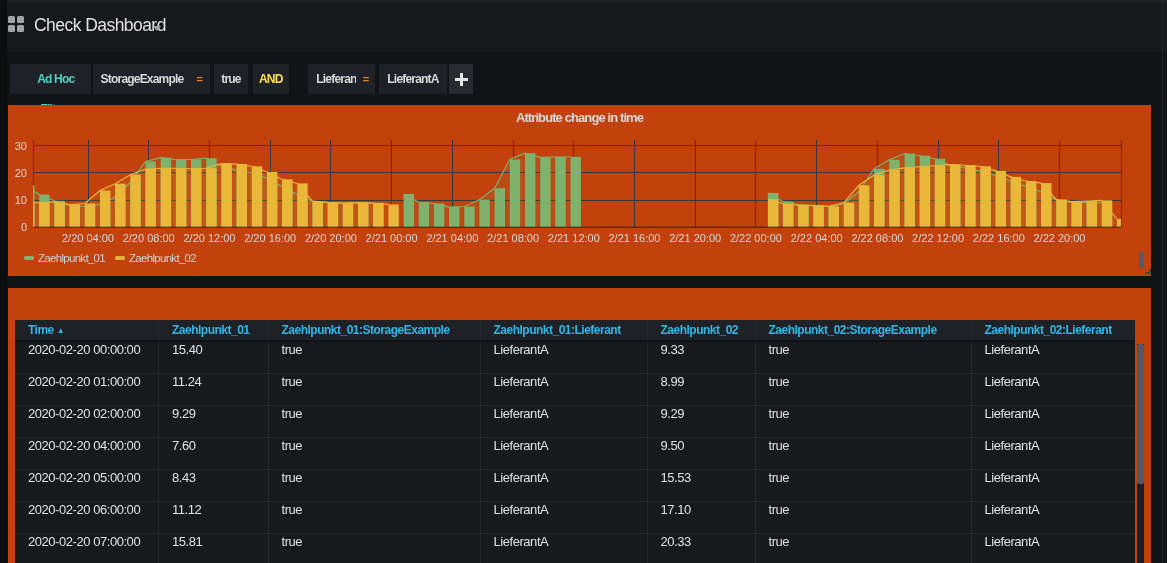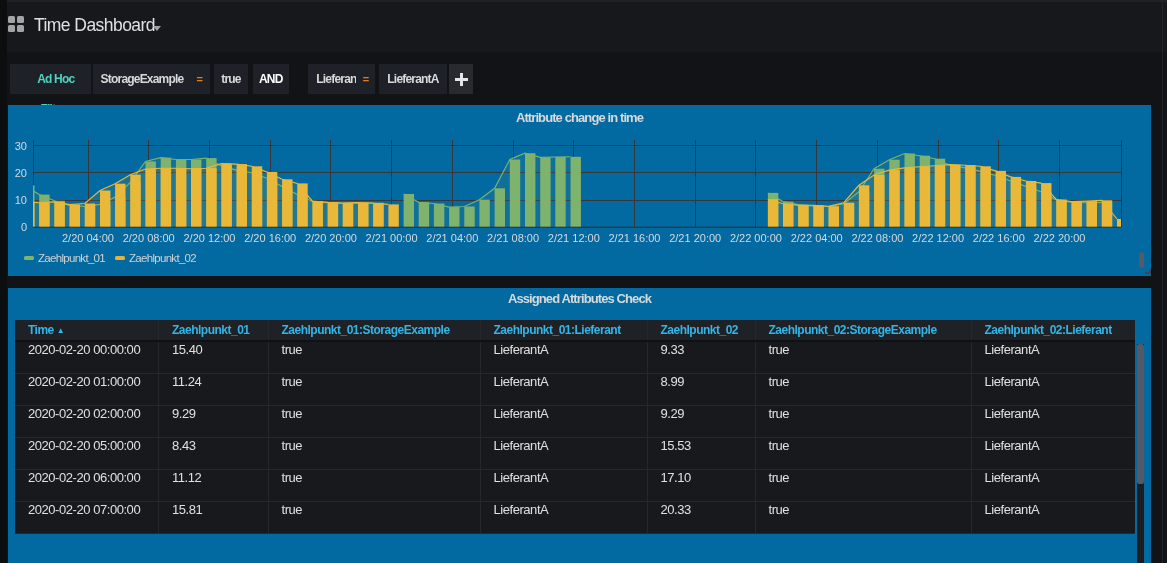--- a/index.html
+++ b/index.html
@@ -9,26 +9,26 @@
 #navicon { position:absolute; left:8px; top:16px; width:16px; height:16px; }
 #navicon div { position:absolute; width:7px; height:7px; border-radius:1.5px; background:#a3a4a6; }
 #navtitle { position:absolute; left:34px; top:15px; font-size:17.5px; color:#e0e0e1; letter-spacing:-0.55px; }
 #navcaret { position:absolute; left:153px; top:26px; width:0; height:0;
   border-left:4.5px solid transparent; border-right:4.5px solid transparent; border-top:5px solid #9fa2a7; }
 
 .seg { position:absolute; top:64px; height:30px; background:#1e2127; color:#d8d9da;
   font-size:12px; font-weight:bold; letter-spacing:-0.8px; text-align:center; line-height:30px; }
 .seg.lab { color:#4fd3c0;padding-left:11px; }
 .seg.op { color:#eb7b18; font-size:11px; }
-.seg.and { color:#ffffff; }
+.seg.and { color:#fde047; }
 .seg.plus { background:#282a30; }
 .seg.plus::before { content:""; position:absolute; left:50%; top:50%; width:3px; height:13px; margin-left:-1.5px; margin-top:-6.5px; background:#e4e5e6; }
 .seg.plus::after { content:""; position:absolute; left:50%; top:50%; width:13px; height:3px; margin-left:-6.5px; margin-top:-1.5px; background:#e4e5e6; }
 
-.panel { position:absolute; left:8px; width:1143px; background:#0369a1; overflow:hidden; }
+.panel { position:absolute; left:8px; width:1143px; background:#c2410c; overflow:hidden; }
 #chartpanel { top:105px; height:171px; }
 #tablepanel { top:288px; height:275px; }
 .ptitle { position:absolute; width:100%; text-align:center; font-size:13px; font-weight:bold;
   color:#d8d9da; letter-spacing:-0.9px; }
 
 #legend { position:absolute; left:16px; top:147px; height:14px; font-size:11.5px; color:#d0d1d2;
   letter-spacing:-0.7px; }
 #legend .dash { display:inline-block; width:10px; height:3.5px; border-radius:1.5px; vertical-align:middle;
   margin-right:4px; margin-top:-2px; }
 #legend span.t { margin-right:10px; }
@@ -52,21 +52,21 @@
 <div id="navbg" style="position:absolute;left:0;top:0;width:1167px;height:52px;background:#17181b"></div>
 <div id="topstrip"></div>
 <div id="leftstrip"></div>
 <div style="position:absolute;left:1162px;top:0;width:1px;height:563px;background:#232428"></div>
 <div id="navicon">
     <div style="left:0;top:0"></div>
     <div style="left:9px;top:0"></div>
 <div style="left:0;top:9px"></div>
     <div style="left:9px;top:9px"></div>
   </div>
-<div id="navtitle">Time Dashboard</div>
+<div id="navtitle">Check Dashboard</div>
 <div id="navcaret"></div>
 <div class="seg lab" style="left:10px;width:80.5px">Ad Hoc Filters</div>
 <div class="seg w" style="left:93px;width:98px">StorageExample</div>
 <div class="seg op" style="left:189px;width:20.5px">=</div>
 <div class="seg w" style="left:214px;width:34px">true</div>
 <div class="seg and" style="left:252.5px;width:36.5px">AND</div>
 <div class="seg w" style="left:308px;width:60px">Lieferant</div>
 <div class="seg op" style="left:356px;width:19px">=</div>
 <div class="seg w" style="left:379px;width:68px">LieferantA</div>
 <div class="seg plus" style="left:449px;width:24px"></div>
@@ -256,21 +256,20 @@
         <text x="930.1" y="137" text-anchor="middle">2/22 12:00</text>
         <text x="990.8" y="137" text-anchor="middle">2/22 16:00</text>
         <text x="1051.5" y="137" text-anchor="middle">2/22 20:00</text>
       </g>
     </svg>
   <div id="legend"><span class="dash" style="background:#7fb570"></span><span class="t">Zaehlpunkt_01</span><span class="dash" style="background:#e2b23c"></span><span class="t">Zaehlpunkt_02</span></div>
   <div id="cscroll"></div>
   <div id="cresize"></div>
 </div>
 <div class="panel" id="tablepanel">
-  <div class="ptitle" style="top:3px">Assigned Attributes Check</div>
   <div id="twrap">
       <table class="gtab">
         <colgroup>
           <col style="width:143.5px">
           <col style="width:109.5px">
           <col style="width:212.0px">
           <col style="width:167.0px">
           <col style="width:108.0px">
           <col style="width:216.0px">
           <col style="width:164.0px">
@@ -308,20 +307,29 @@
           <tr>
             <td>2020-02-20 02:00:00</td>
             <td>9.29</td>
             <td>true</td>
             <td>LieferantA</td>
             <td>9.29</td>
             <td>true</td>
             <td>LieferantA</td>
           </tr>
           <tr>
+            <td>2020-02-20 04:00:00</td>
+            <td>7.60</td>
+            <td>true</td>
+            <td>LieferantA</td>
+            <td>9.50</td>
+            <td>true</td>
+            <td>LieferantA</td>
+          </tr>
+          <tr>
             <td>2020-02-20 05:00:00</td>
             <td>8.43</td>
             <td>true</td>
             <td>LieferantA</td>
             <td>15.53</td>
             <td>true</td>
             <td>LieferantA</td>
           </tr>
           <tr>
             <td>2020-02-20 06:00:00</td>

